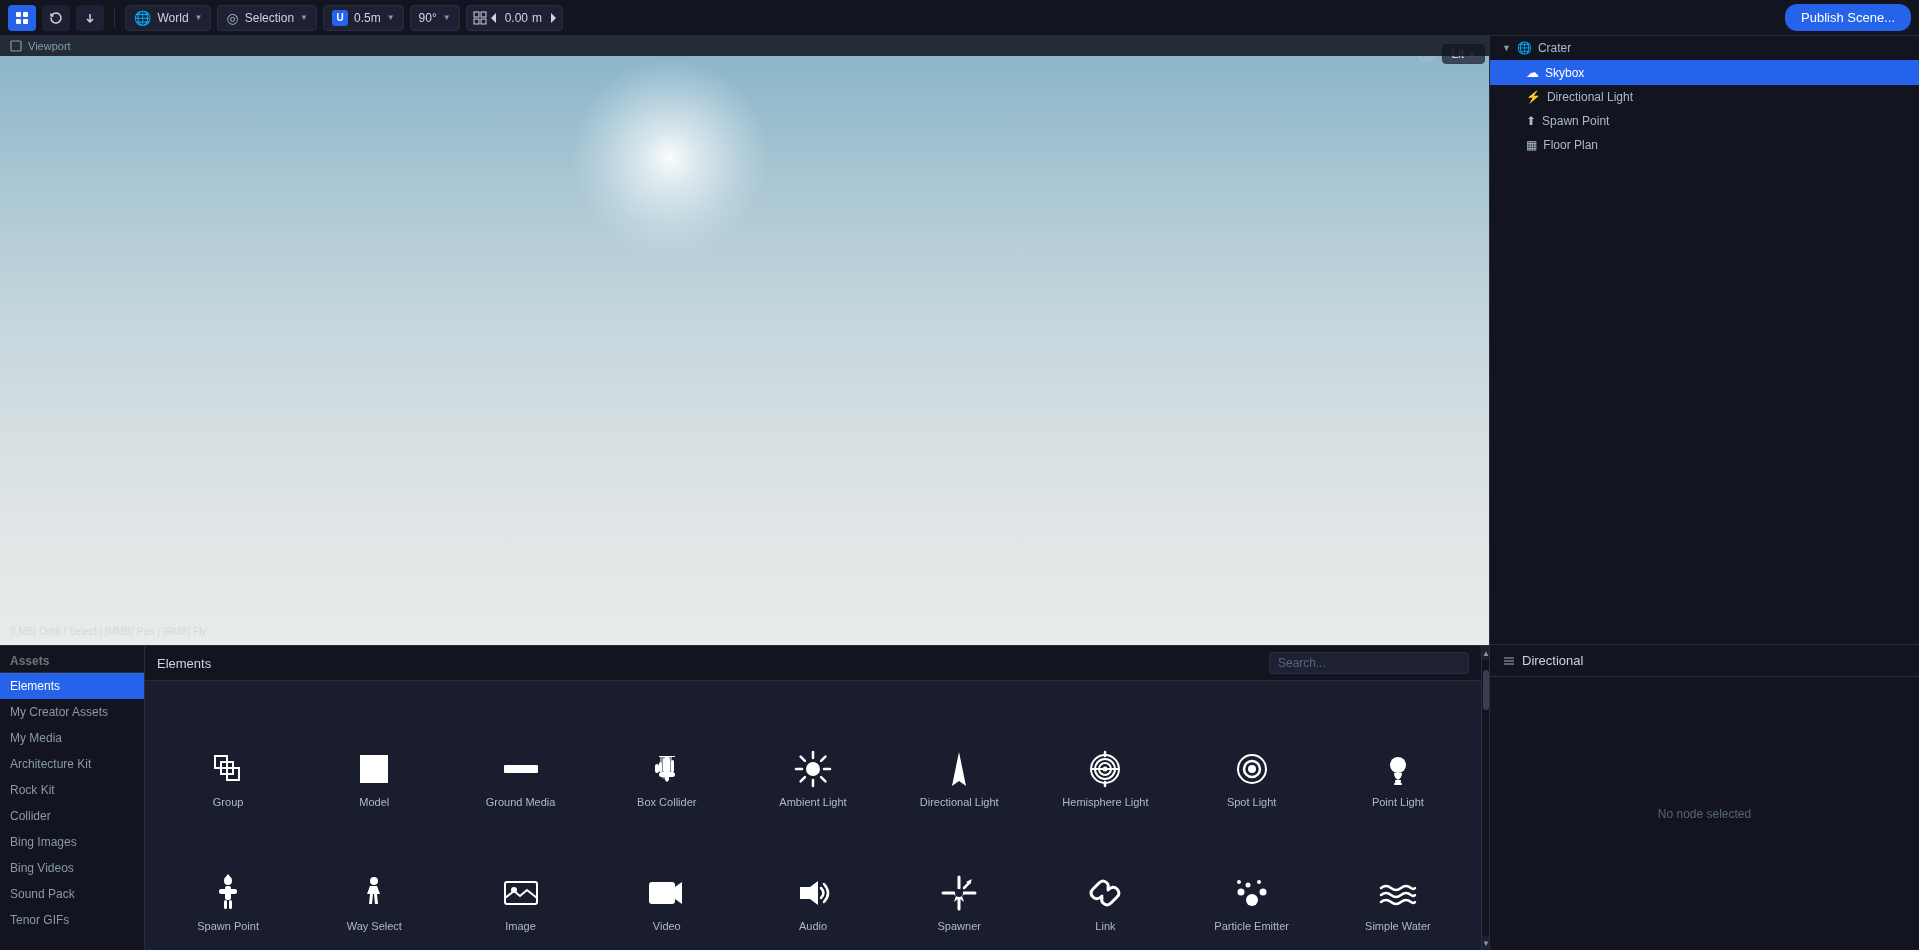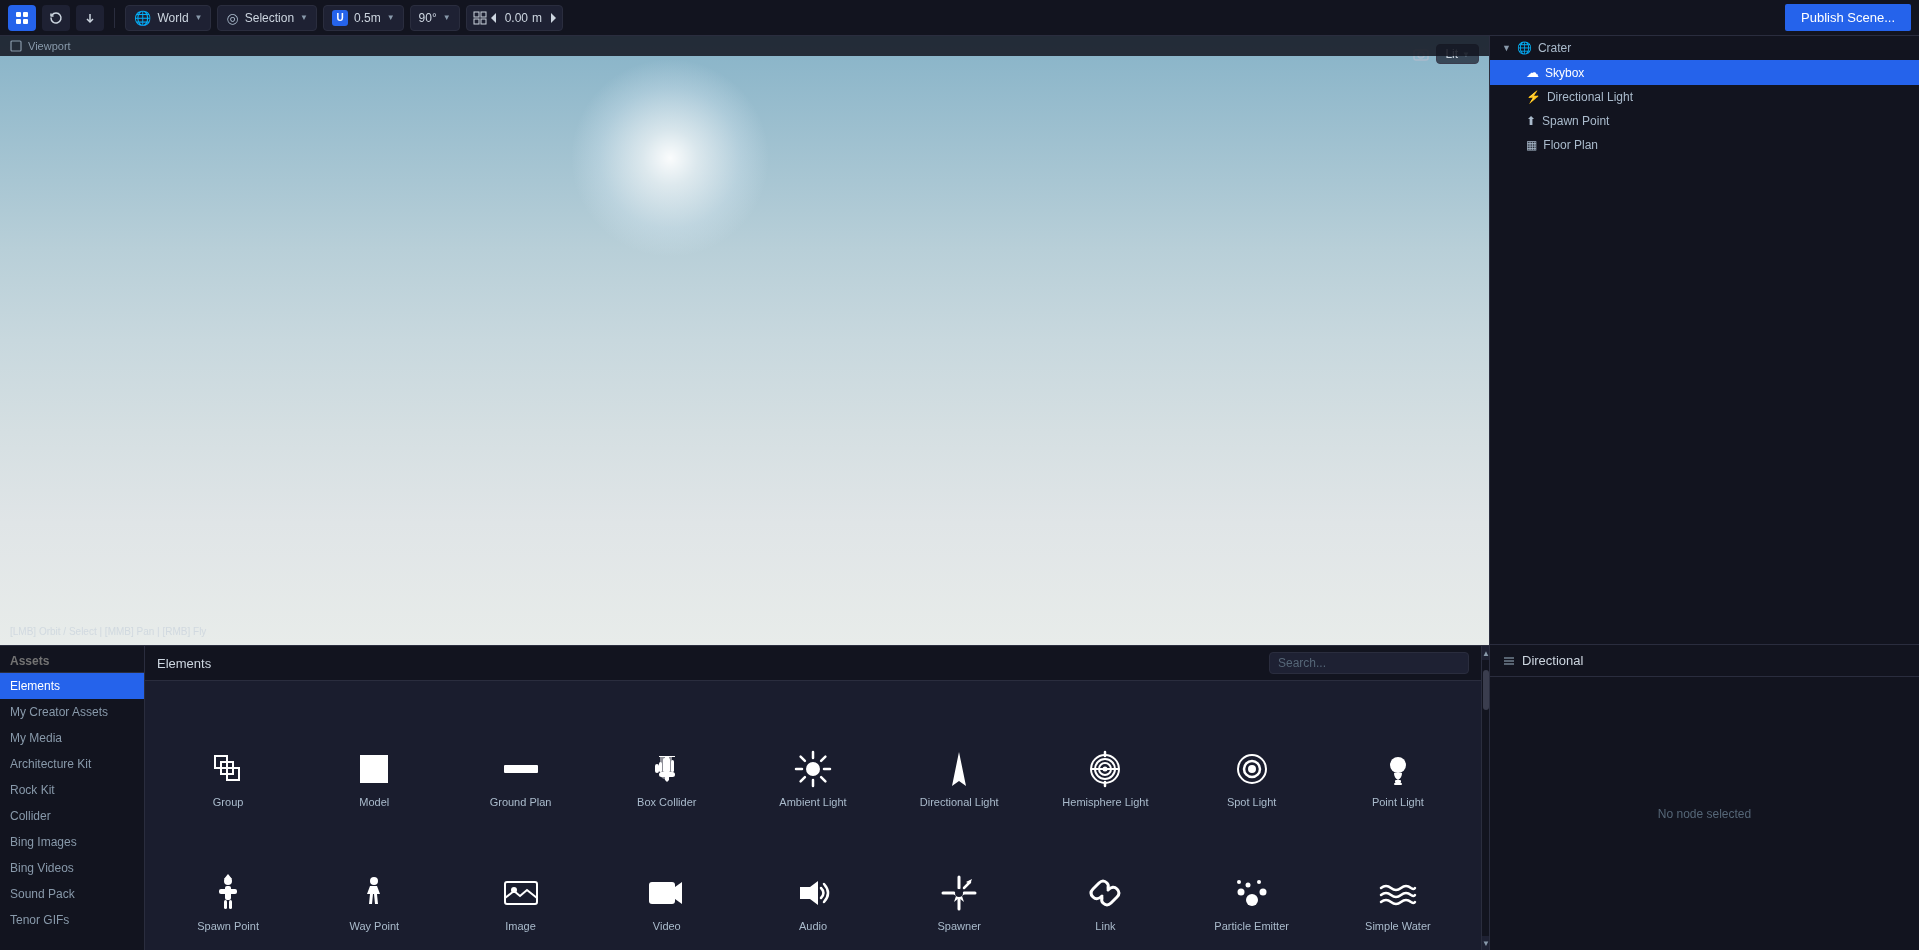--- a/index.html
+++ b/index.html
@@ -93,21 +93,21 @@
       gap: 4px;
       color: #cdd6e0;
       font-size: 12px;
       text-align: right;
     }
     .publish-btn {
       margin-left: auto;
       background: #2563eb;
       color: white;
       border: none;
-      border-radius: 2px;
+      border-radius: 12px;
       padding: 6px 16px;
       font-size: 13px;
       cursor: pointer;
       font-weight: 500;
     }
 
     
     #main-layout {
       display: flex;
       height: calc(950px - 36px);
@@ -136,21 +136,21 @@
     #viewport {
       flex: 1;
       position: relative;
       overflow: hidden;
       background: linear-gradient(180deg, #87b3c8 0%, #b8cfd8 35%, #c8d8de 50%, #d5dfe2 65%, #e0e5e7 80%, #e8ecea 100%);
       min-height: 0;
     }
     #viewport-top-right {
       position: absolute;
       top: 8px;
-      right: 10px;
+      right: 4px;
       display: flex;
       align-items: center;
       gap: 6px;
     }
     .lit-dropdown {
       display: flex;
       align-items: center;
       background: rgba(20,24,38,0.7);
       border: 1px solid #3a3d4e;
       border-radius: 4px;
@@ -509,21 +509,21 @@
             <svg class="element-svg" viewBox="0 0 42 42" fill="none" stroke="white" stroke-width="2">
               <rect x="8" y="8" width="26" height="26" fill="white"></rect>
             </svg>
             <span class="element-label">Model</span>
           </div>
 
           <div class="element-item">
             <svg class="element-svg" viewBox="0 0 42 42" fill="white">
               <rect x="4" y="17" width="34" height="8" rx="1"></rect>
             </svg>
-            <span class="element-label">Ground Plan</span>
+            <span class="element-label">Ground Media</span>
           </div>
 
           <div class="element-item">
             <svg class="element-svg" viewBox="0 0 42 42" fill="white">
               <path d="M16 8 L26 8 L26 24 Q26 28 22 30 L21 31 Q20 32 20 32 L20 32 Q18 31 16 30 Q14 28 14 24 L14 8 Z" opacity="0.5"></path>
               <path d="M13 8 L29 8 L29 9 L13 9 Z"></path>
               <path d="M19 8 L19 32 L21 34 L23 32 L23 8"></path>
 
               <rect x="17" y="10" width="3" height="14" rx="1.5"></rect>
               <rect x="21" y="10" width="3" height="14" rx="1.5"></rect>
@@ -600,21 +600,21 @@
               <polygon points="21,2 25,7 17,7" fill="white"></polygon>
             </svg>
             <span class="element-label">Spawn Point</span>
           </div>
 
           <div class="element-item">
             <svg class="element-svg" viewBox="0 0 42 42" fill="white">
               <circle cx="21" cy="9" r="4"></circle>
               <path d="M17 14 L14 22 L17 22 L16 32 L19 32 L20 22 L21 22 L22 32 L25 32 L24 22 L27 22 L24 14 Z"></path>
             </svg>
-            <span class="element-label">Way Point</span>
+            <span class="element-label">Way Select</span>
           </div>
 
           <div class="element-item">
             <svg class="element-svg" viewBox="0 0 42 42" fill="none" stroke="white" stroke-width="2">
               <rect x="5" y="10" width="32" height="22" rx="2" fill="none"></rect>
               <circle cx="14" cy="18" r="3" fill="white" stroke="none"></circle>
               <polyline points="5,26 14,19 20,24 27,18 37,26" fill="none" stroke="white" stroke-width="2"></polyline>
             </svg>
             <span class="element-label">Image</span>
           </div>

